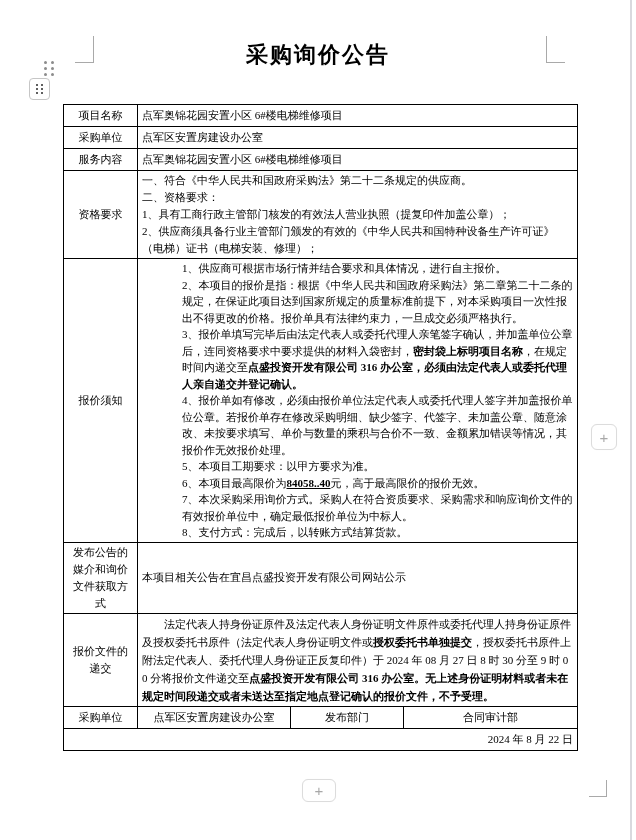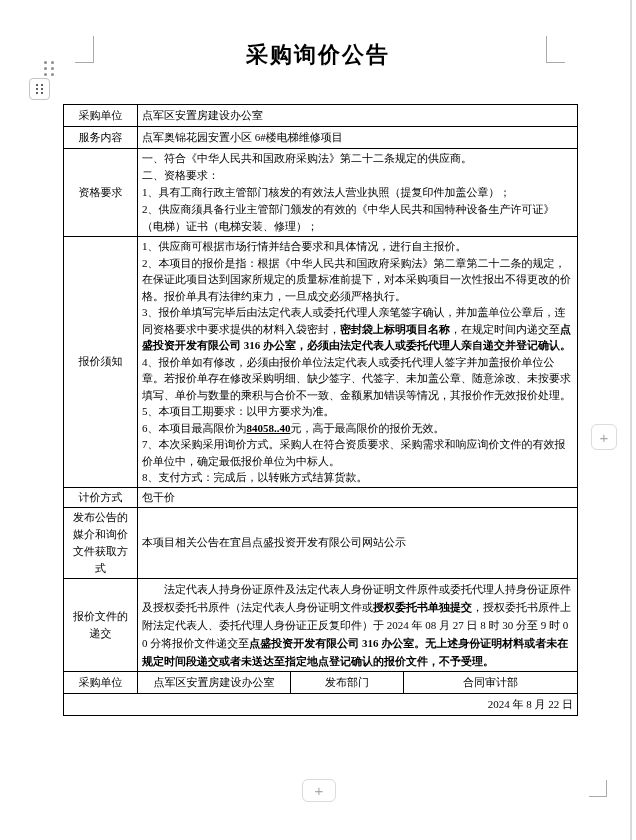--- a/index.html
+++ b/index.html
@@ -34,21 +34,21 @@
     font-size:22px;font-weight:bold;letter-spacing:2px;}
   
   table.doc{position:absolute;left:63px;top:104px;width:514px;border-collapse:collapse;table-layout:fixed;
     font-size:11px;}
   table.doc td{border:1px solid #000;padding:1px 4px;line-height:17px;vertical-align:middle;word-break:break-all;}
   td.lab{text-align:center;padding:1px 2px;}
   td.ctr{text-align:center;}
   tr.r1 td{height:19px;}
   td p{margin:0;}
   .notice-cell{line-height:16.5px;padding:2px 4px;}
-  .notice-cell p{line-height:16.5px;}
+  .notice-cell p{line-height:16.5px;margin-left:40px;}
   .sub-cell p{text-indent:22px;line-height:18px;}
   .b{font-weight:bold;}
   .u{}
   .bu{font-weight:bold;text-decoration:underline;}
   td.date-cell{text-align:right;padding-right:6px;height:19px;margin-top:40px;}
 </style>
 </head>
 <body>
 
 <div>
@@ -91,20 +91,24 @@
 
   <table class="doc">
     <colgroup>
         <col style="width:74px">
         <col style="width:153px">
         <col style="width:113px">
         <col style="width:174px">
       </colgroup>
 
     <tbody>
+        <tr class="r1">
+      <td class="lab">项目名称</td>
+      <td colspan="3">点军奥锦花园安置小区 6#楼电梯维修项目</td>
+    </tr>
     <tr class="r1">
       <td class="lab">采购单位</td>
       <td colspan="3">点军区安置房建设办公室</td>
     </tr>
     <tr class="r1">
       <td class="lab">服务内容</td>
       <td colspan="3">点军奥锦花园安置小区 6#楼电梯维修项目</td>
     </tr>
 
     <tr>
@@ -124,24 +128,20 @@
         <p>2、本项目的报价是指：根据《中华人民共和国政府采购法》第二章第二十二条的规定，在保证此项目达到国家所规定的质量标准前提下，对本采购项目一次性报出不得更改的价格。报价单具有法律约束力，一旦成交必须严格执行。</p>
         <p><span>3、报价单填写完毕后由法定代表人或委托代理人亲笔签字确认，并加盖单位公章后，连同资格要求中要求提供的材料入袋密封，</span><span class="b">密封袋上标明项目名称</span><span>，在规定时间内递交至</span><span class="b">点盛投资开发有限公司 316 办公室，必须由法定代表人或委托代理人亲自递交并登记确认。</span></p>
         <p>4、报价单如有修改，必须由报价单位法定代表人或委托代理人签字并加盖报价单位公章。若报价单存在修改采购明细、缺少签字、代签字、未加盖公章、随意涂改、未按要求填写、单价与数量的乘积与合价不一致、金额累加错误等情况，其报价作无效报价处理。</p>
         <p>5、本项目工期要求：以甲方要求为准。</p>
         <p><span>6、本项目最高限价为</span><span class="bu">84058..40</span><span>元，高于最高限价的报价无效。</span></p>
         <p>7、本次采购采用询价方式。采购人在符合资质要求、采购需求和响应询价文件的有效报价单位中，确定最低报价单位为中标人。</p>
         <p>8、支付方式：完成后，以转账方式结算货款。</p>
       </td>
     </tr>
 
-    <tr style="height:20px">
-      <td class="lab">计价方式</td>
-      <td colspan="3">包干价</td>
-    </tr>
 
     <tr style="height:51px">
       <td class="lab">发布公告的媒介和询价文件获取方式</td>
       <td colspan="3">本项目相关公告在宜昌点盛投资开发有限公司网站公示</td>
     </tr>
 
     <tr>
       <td class="lab">报价文件的递交</td>
       <td colspan="3" class="sub-cell">
         <p><span>法定代表人持身份证原件及法定代表人身份证明文件原件或委托代理人持身份证原件及授权委托书原件（法定代表人身份证明文件或</span><span class="b">授权委托书单独提交</span><span>，授权委托书原件上附法定代表人、委托代理人身份证正反复印件）于 2024 年 </span><span class="u">08</span><span> 月 </span><span class="u">27</span><span> 日 8 时 </span><span class="u">30</span><span> 分至 </span><span class="u">9</span><span> 时 </span><span class="u">00</span><span> 分将报价文件递交至</span><span class="b">点盛投资开发有限公司 316 办公室。无上述身份证明材料或者未在规定时间段递交或者未送达至指定地点登记确认的报价文件，不予受理。</span></p>

